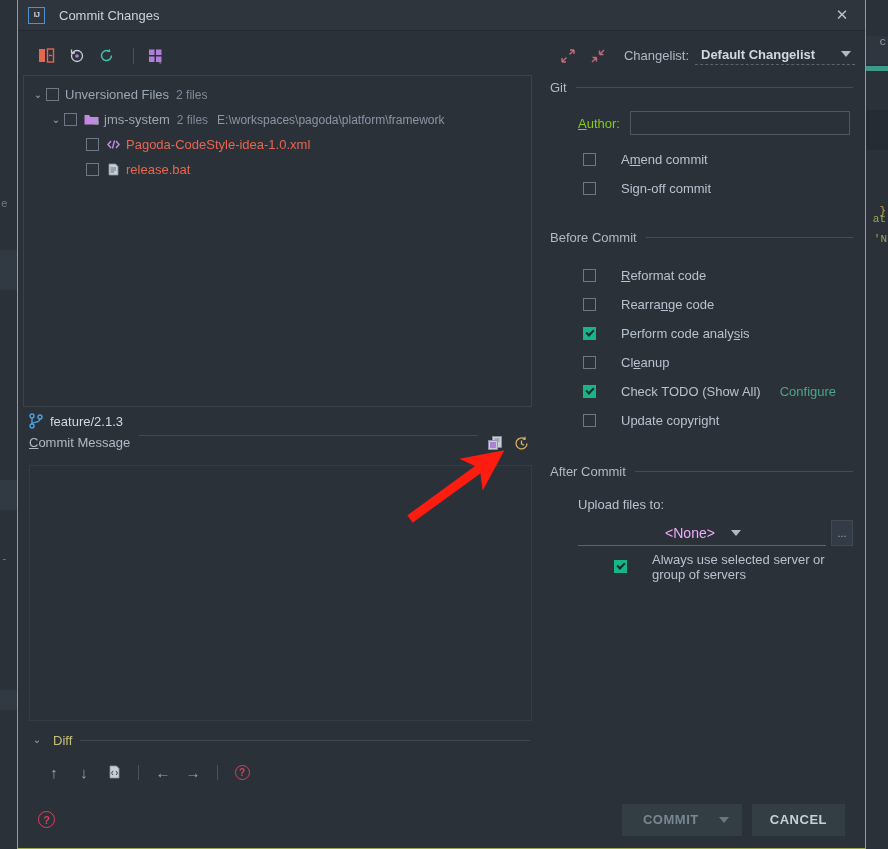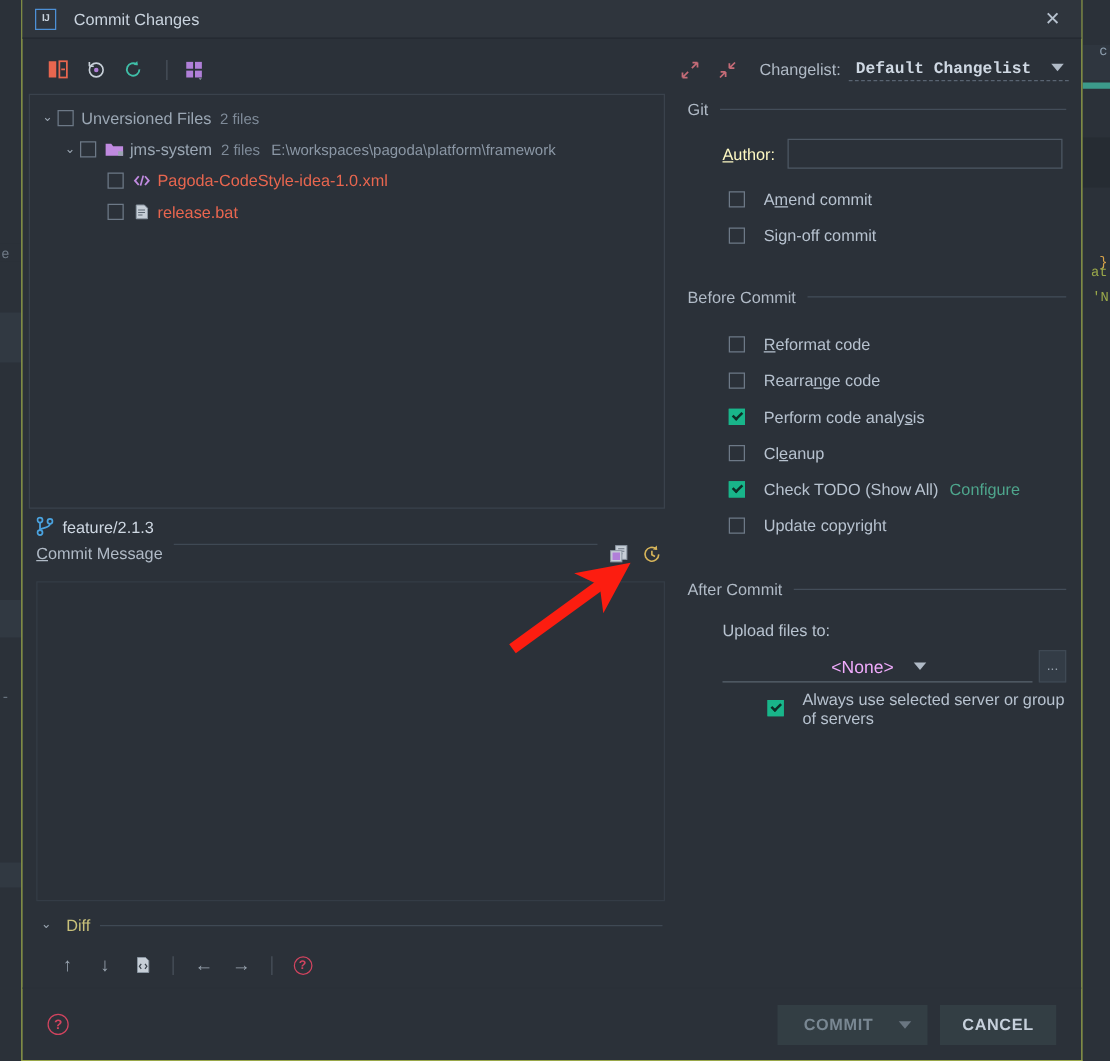--- a/index.html
+++ b/index.html
@@ -72,21 +72,20 @@
     margin-right: 6px;
   }
   .tb-sep {
     width: 1px; height: 16px; background: #4a525c; margin: 0 9px;
   }
   .tb-spacer { flex: 1; }
   #changelist-label { font-size: 13px; color: #b0bac6; margin: 0 6px 0 8px; }
   #changelist-value {
     font-size: 13px; font-weight: bold; color: #cfd8e3;
     border-bottom: 1px dashed #5a6personally;
-    font-family: Liberation Mono, monospace;
   }
   #changelist-box {
     display: flex; align-items: center;
     border-bottom: 1px dashed #596472;
     padding: 0 4px 2px 6px; min-width: 160px;
     justify-content: space-between;
   }
   .caret-down {
     width: 0; height: 0; margin-left: 16px;
     border-left: 5px solid transparent;
@@ -175,29 +174,29 @@
     color: #9aa5b1; font-size: 15px;
   }
   .dt-sep { width: 1px; height: 15px; background: #4a525c; margin: 0 7px; }
 
   
   .grp-header { display: flex; align-items: center; gap: 9px; height: 24px; }
   .grp-title { font-size: 13px; color: #b0bac6; white-space: nowrap; }
   .grp-rule { flex: 1; height: 1px; background: #434d59; }
 
   .field-row { display: flex; align-items: center; margin: 12px 0 0 28px; }
-  .field-label { font-size: 13px; color: #fef9c3; margin-right: 10px; }
+  .field-label { font-size: 13px; color: #84cc16; margin-right: 10px; }
   .field-label u { text-decoration: underline; }
   .text-input {
     flex: 1; height: 24px; background: #2b3139;
     border: 1px solid #4e5864; margin-right: 3px;
   }
 
   .opt-row {
-    display: flex; align-items: center; gap: 9px;
+    display: flex; align-items: center; gap: 19px;
     height: 29px; margin-left: 33px; font-size: 13px; color: #b7c2cf;
   }
   .opt-row u { text-decoration: underline; }
   .link { color: #4ea58c; font-size: 13px; }
 
   #upload-label { font-size: 13px; color: #b7c2cf; margin: 14px 0 0 28px; }
   #combo-row { display: flex; align-items: center; margin: 8px 0 0 28px; }
   #combo {
     flex: 1; height: 26px; display: flex; align-items: center;
     justify-content: center;

